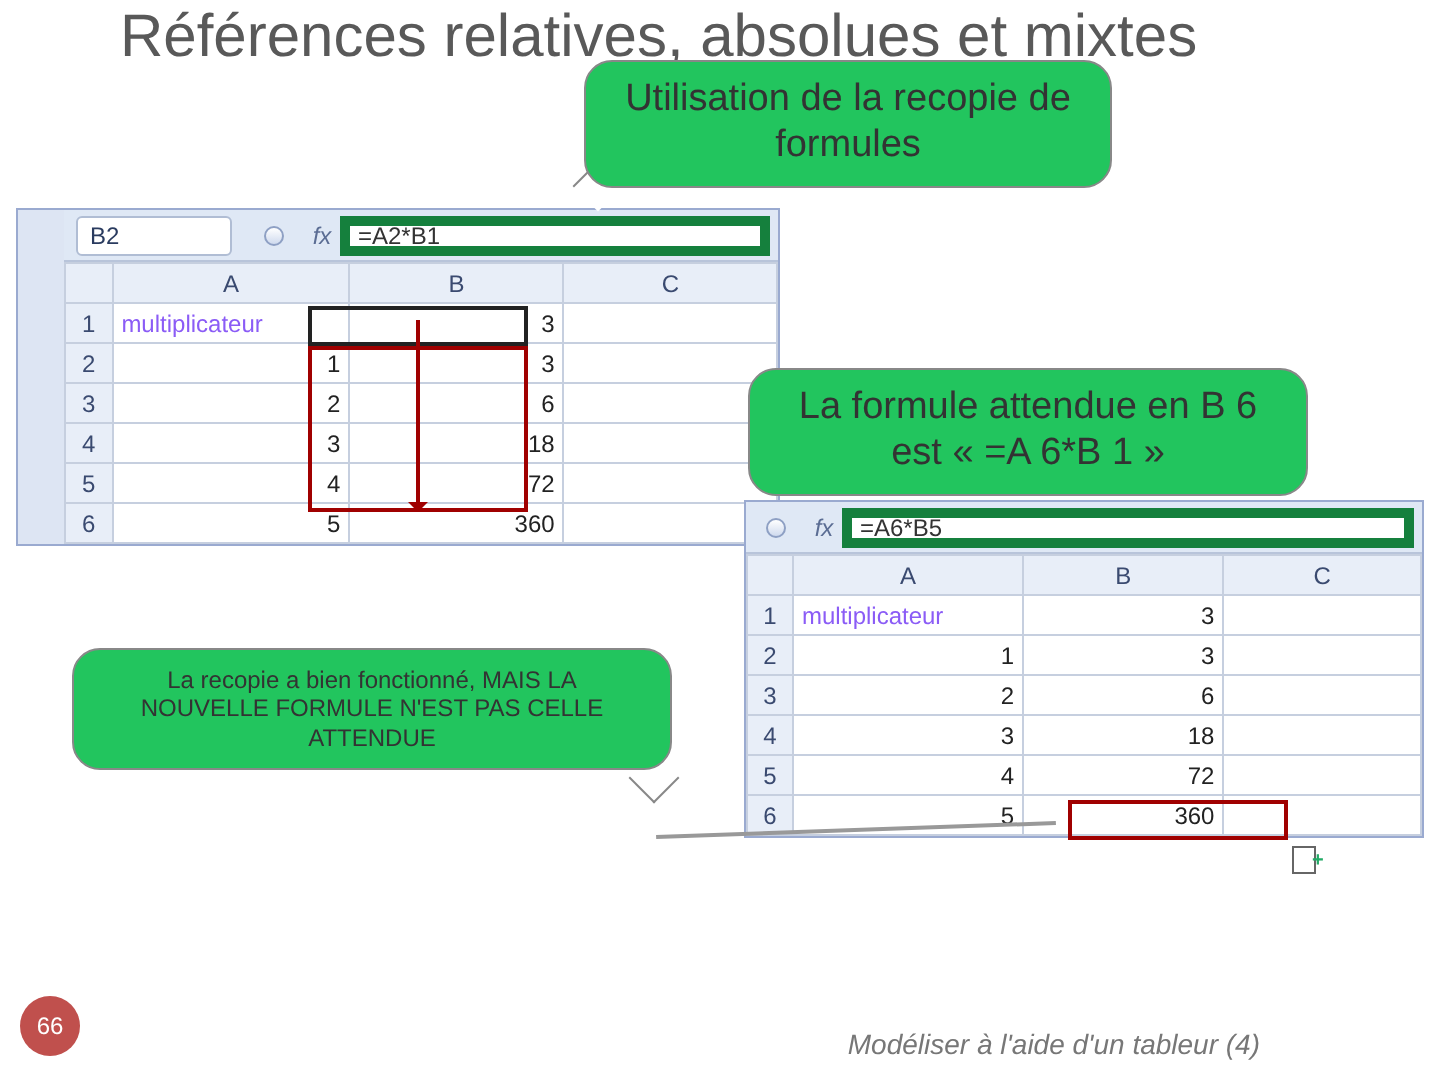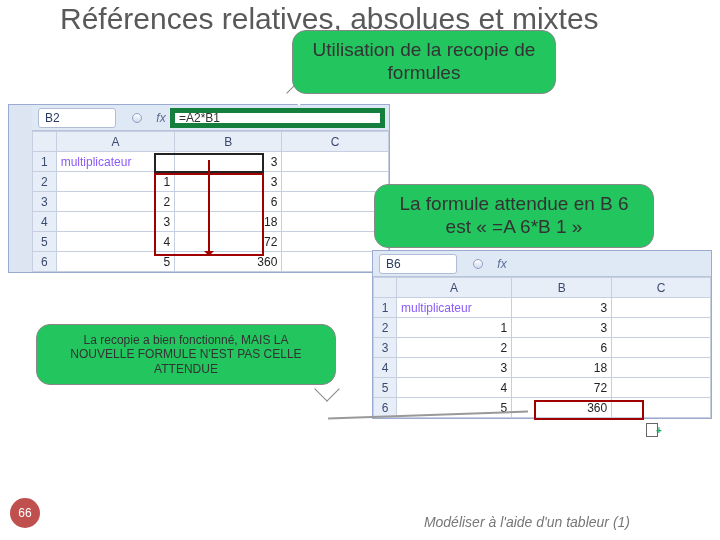--- a/index.html
+++ b/index.html
@@ -118,25 +118,25 @@
   </div>
   <div class="sel-box sel-b2"></div>
 
   <div class="red-box1"></div>
   <div class="arrow1"></div>
 
   <div class="callout callout2">La formule attendue en B 6 est « =A 6*B 1 »</div>
 
   <div class="excel ex2">
     <div class="formula-bar">
-      <div class="namebox">B6</div>
       <div class="fbar-gap">
           <div class="dd"></div>
         </div>
       <div class="fx">fx</div>
+      <div class="formula-in">=A6*B5</div>
     </div>
     <div class="grid">
       <div class="grid-row">
         <div class="corner"></div>
         <div class="hdr-cell colA">A</div>
         <div class="hdr-cell colB">B</div>
         <div class="hdr-cell colC">C</div>
       </div>
       <div class="grid-row">
           <div class="row-hdr">1</div>
@@ -181,14 +181,14 @@
   <div class="copy-cursor">
       <div class="doc"></div>
       <div class="plus">+</div>
     </div>
 
   <div class="tail tail3"></div>
   <div class="line-to-ex2"></div>
   <div class="callout callout3">La recopie a bien fonctionné, MAIS LA NOUVELLE FORMULE N'EST PAS CELLE ATTENDUE</div>
 
   <div class="page-num">66</div>
-  <div class="footer">Modéliser à l'aide d'un tableur (1)</div>
+  <div class="footer">Modéliser à l'aide d'un tableur (4)</div>
 </div>
 
 </body></html>

